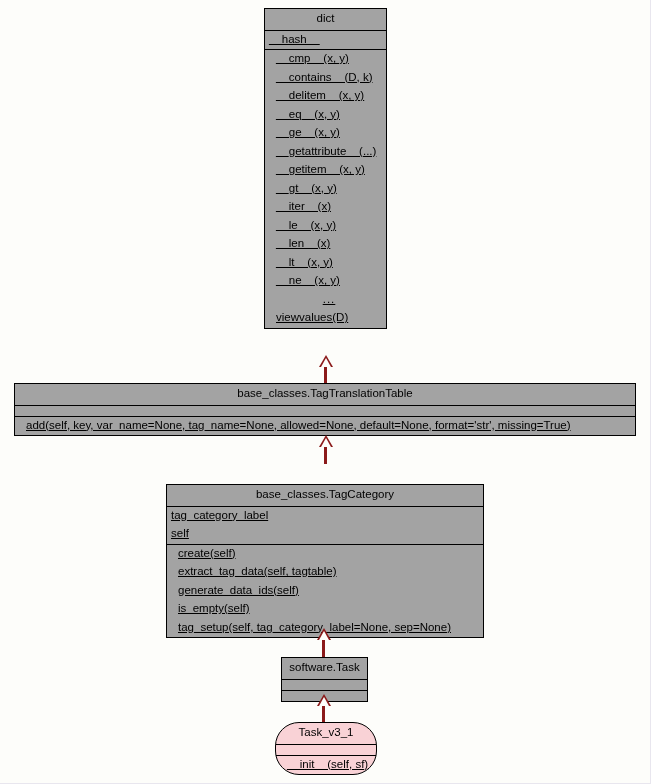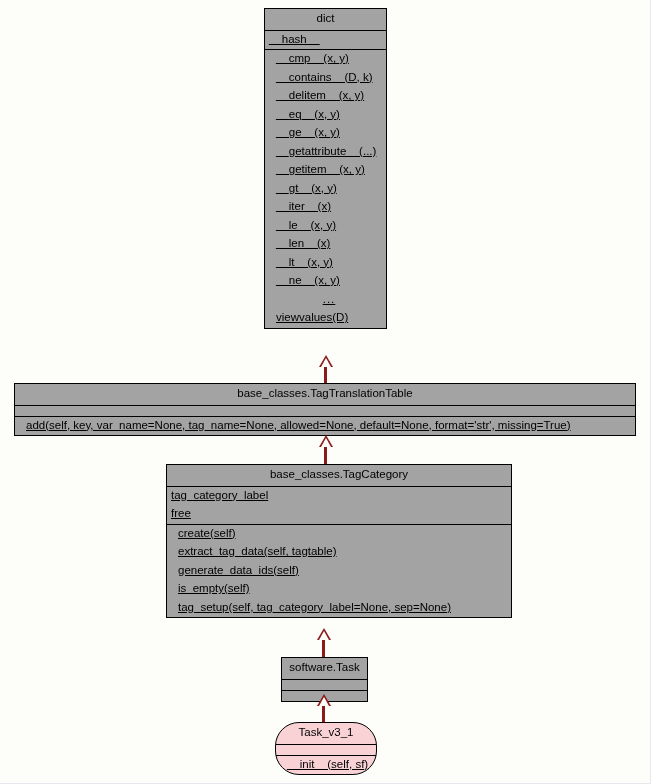--- a/index.html
+++ b/index.html
@@ -135,25 +135,25 @@
       <div class="cls-row">add(self, key, var_name=None, tag_name=None, allowed=None, default=None, format='str', missing=True)</div>
     </div>
   </div>
 
   <div class="edge">
     <div class="edge-line" style="left:324px; top:447px; height:17px;"></div>
     <div class="edge-arrow" style="left:318.5px; top:435px;"></div>
     <div class="edge-arrow-inner on-bg" style="left:320.5px; top:438px;"></div>
   </div>
 
-  <div class="uml-class" style="left:166px; top:464px; width:346px;">
+  <div class="uml-class" style="left:166px; top:484px; width:318px;">
     <div class="cls-title">base_classes.TagCategory</div>
     <div class="cls-compartment">
       <div class="cls-row">tag_category_label</div>
-      <div class="cls-row">free</div>
+      <div class="cls-row">self</div>
     </div>
     <div class="cls-compartment last">
       <div class="cls-row">create(self)</div>
       <div class="cls-row">extract_tag_data(self, tagtable)</div>
       <div class="cls-row">generate_data_ids(self)</div>
       <div class="cls-row">is_empty(self)</div>
       <div class="cls-row">tag_setup(self, tag_category_label=None, sep=None)</div>
     </div>
   </div>
 

